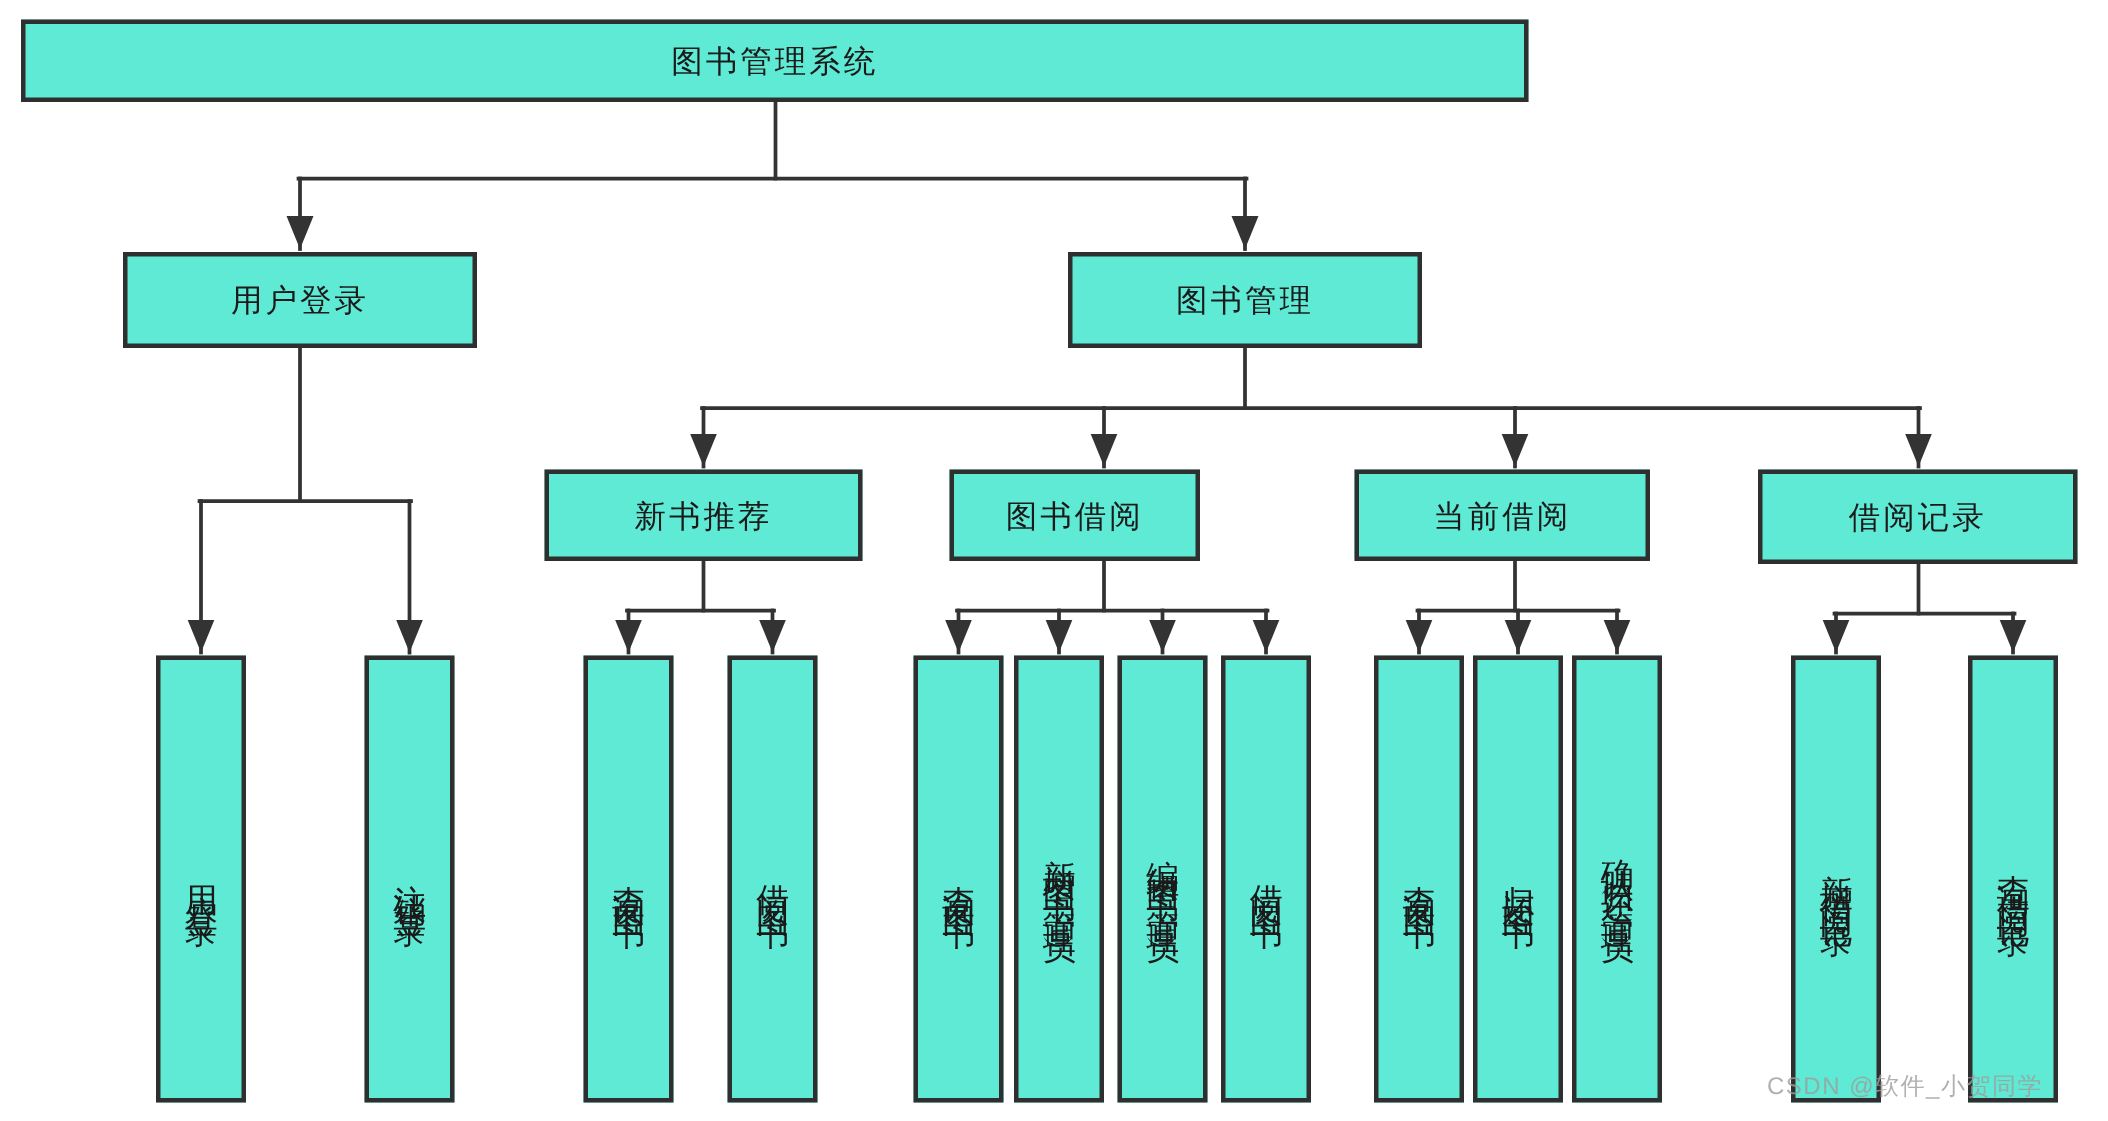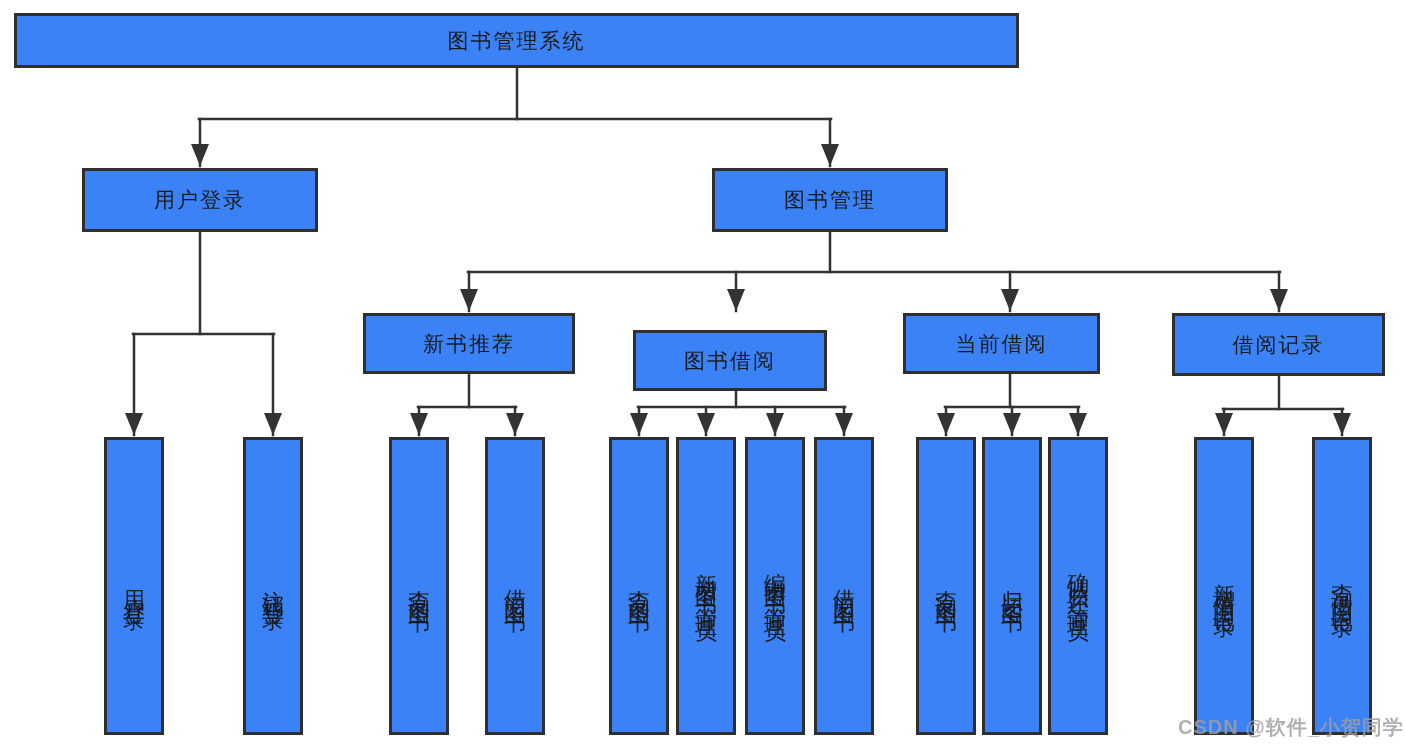--- a/index.html
+++ b/index.html
@@ -7,46 +7,45 @@
     position:relative;
     width:1405px;height:747px;
     background:#ffffff;
     font-family:"Liberation Sans","DejaVu Sans",sans-serif;
     overflow:hidden;
   }
   svg.lines{position:absolute;left:0;top:0;z-index:1;}
   .box{
     position:absolute;
     box-sizing:border-box;
-    background:#3b82f6;
+    background:#5eead4;
     border:3px solid #2f2f2f;
     display:flex;
     align-items:center;
     justify-content:center;
     color:#1a1a1a;
     z-index:2;
   }
   .h{font-size:21px;letter-spacing:2px;white-space:nowrap;}
   .v{
     writing-mode:vertical-rl;
     text-orientation:mixed;
     font-size:22px;
     letter-spacing:7px;
     line-height:1.1;
   }
   .watermark{
     position:absolute;
     left:1178px;top:714px;
-    font-size:20px;
+    font-size:16px;
     letter-spacing:1px;
     color:#9f9f9f;
     opacity:0.82;
     white-space:nowrap;
     z-index:5;
-    font-weight:bold;
   }
 </style>
 </head>
 <body>
 
 <div class="canvas">
 
   <svg class="lines" width="1405" height="747" viewBox="0 0 1405 747">
     <defs>
       <marker id="arw" markerUnits="userSpaceOnUse" markerWidth="26" markerHeight="20" refX="22" refY="9" orient="auto">
@@ -96,21 +95,21 @@
       <line x1="1342" y1="409" x2="1342" y2="435" marker-end="url(#arw)"></line>
     </g>
   </svg>
 
   <div class="box h" style="left:14px;top:13px;width:1005px;height:55px;">图书管理系统</div>
 
   <div class="box h" style="left:82px;top:168px;width:236px;height:64px;">用户登录</div>
   <div class="box h" style="left:712px;top:168px;width:236px;height:64px;text-align:right;">图书管理</div>
 
   <div class="box h" style="left:363px;top:313px;width:212px;height:61px;">新书推荐</div>
-  <div class="box h" style="left:633px;top:313px;width:194px;height:61px;margin-top:17px;">图书借阅</div>
+  <div class="box h" style="left:633px;top:313px;width:167px;height:61px;">图书借阅</div>
   <div class="box h" style="left:903px;top:313px;width:197px;height:61px;">当前借阅</div>
   <div class="box h" style="left:1172px;top:313px;width:213px;height:63px;">借阅记录</div>
 
   <div class="box v" style="left:104px;top:437px;width:60px;height:298px;">用户登录</div>
   <div class="box v" style="left:243px;top:437px;width:60px;height:298px;">注销登录</div>
 
   <div class="box v" style="left:389px;top:437px;width:60px;height:298px;">查询图书</div>
   <div class="box v" style="left:485px;top:437px;width:60px;height:298px;">借阅图书</div>
 
   <div class="box v" style="left:609px;top:437px;width:60px;height:298px;">查询图书</div>

